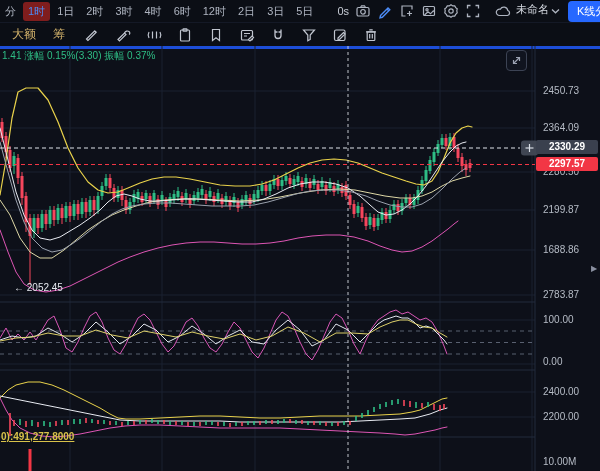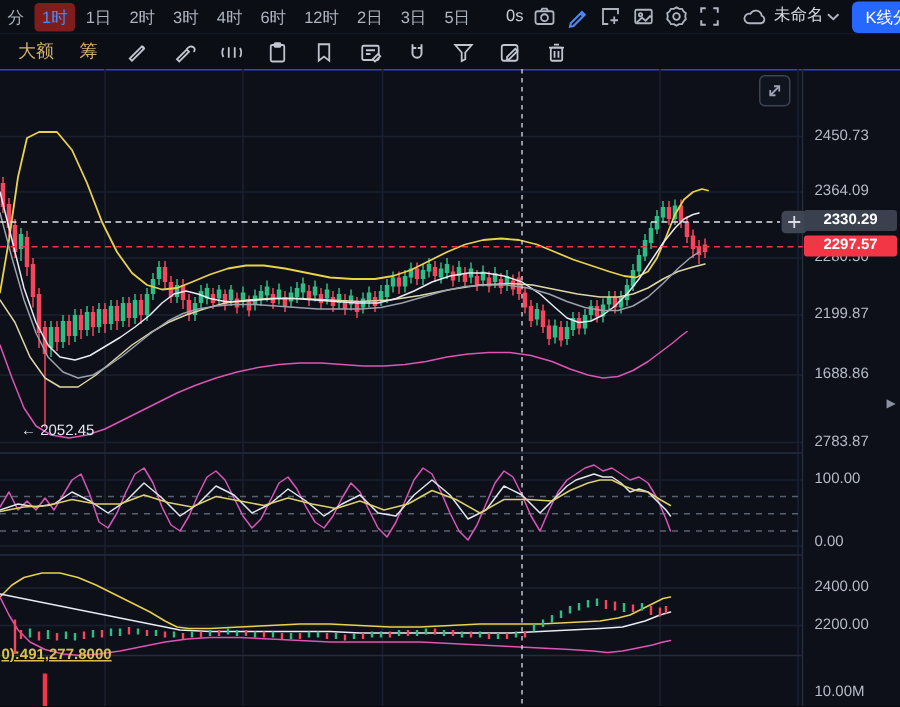--- a/index.html
+++ b/index.html
@@ -12,21 +12,21 @@
   .tfbtn{font-size:11px;color:#aeb4c0;padding:2px 5px;border-radius:3px;cursor:pointer;white-space:nowrap;}
   .tfbtn.active{color:#4c8bf5;background:#7f1d1d;}
   .count{font-size:11px;color:#c8cdd6;margin-left:19px;}
   .icbtn{display:inline-flex;align-items:center;justify-content:center;width:20px;height:18px;margin-left:6px;cursor:pointer;}
   .icbtn svg{display:block;}
   .vdiv{width:1px;height:13px;background:#2a3140;margin:0 6px 0 8px;}
   .docname{font-size:11px;color:#d6dae2;margin:0 2px 3px 4px;white-space:nowrap;}
   .kbtn{font-size:11px;color:#fff;background:#2668ff;border:none;border-radius:4px;
         padding:3px 9px;margin-left:8px;cursor:pointer;white-space:nowrap;}
   .tb2{position:absolute;left:0;top:23px;width:600px;height:23px;background:#0b0e15;
-       display:flex;align-items:center;border-bottom:1px solid #1d4ed8;}
+       display:flex;align-items:center;border-bottom:3px solid #1d4ed8;}
   .gold{font-size:12px;color:#d3b26b;margin-left:12px;cursor:pointer;white-space:nowrap;}
   .tool{display:inline-flex;align-items:center;justify-content:center;width:22px;height:18px;margin-left:9px;cursor:pointer;}
   
   .chart{position:absolute;left:0;top:46px;width:600px;height:425px;}
   #chart-svg{position:absolute;left:0;top:0;}
   .legend{position:absolute;left:2px;top:3px;font-size:10px;color:#2ebd85;white-space:nowrap;}
   .lowtag{position:absolute;left:14px;top:236px;font-size:10px;color:#e4e7ee;white-space:nowrap;}
   .voltag{position:absolute;left:1px;top:385px;font-size:10px;color:#d8c24a;white-space:nowrap;font-weight:bold;text-decoration:underline;}
   .axis-label{position:absolute;left:543px;font-size:10px;color:#b6bcc6;white-space:nowrap;}
   .badge{position:absolute;left:536px;width:62px;height:14px;font-size:10px;line-height:14px;
@@ -553,20 +553,21 @@
         <rect x="443.2" y="404" width="1.6" height="5" fill="#f6465d"></rect>
         <rect x="28.5" y="449" width="3" height="22" fill="#f23645"></rect>
         <line x1="348" y1="46" x2="348" y2="471" stroke="#dfe3ea" stroke-dasharray="3 3" opacity="0.85"></line>
         <line x1="0" y1="148" x2="520" y2="148" stroke="#dfe3ea" stroke-dasharray="4 3"></line>
         <line x1="0" y1="164.5" x2="535" y2="164.5" stroke="#f23645" stroke-dasharray="4 3"></line>
         <rect x="521" y="140.5" width="17" height="15" rx="3" fill="#3f4552"></rect>
         <line x1="529.5" y1="144" x2="529.5" y2="152" stroke="#d8dce4" stroke-width="1.2"></line>
         <line x1="525.5" y1="148" x2="533.5" y2="148" stroke="#d8dce4" stroke-width="1.2"></line>
       </svg>
 
+    <div class="legend">1.41 涨幅 0.15%(3.30) 振幅 0.37%</div>
     <div class="lowtag">← 2052.45</div>
     <div class="voltag">0):491,277.8000</div>
 
     <div class="expand">
       <svg width="11" height="11" viewBox="0 0 11 11">
           <g fill="none" stroke="#9ba2b2" stroke-width="1.2">
       <path d="M2.5 8.5 8.5 2.5"></path>
             <path d="M5 2.5 h3.5 v3.5"></path>
             <path d="M2.5 5 v3.5 h3.5"></path>
           </g>

